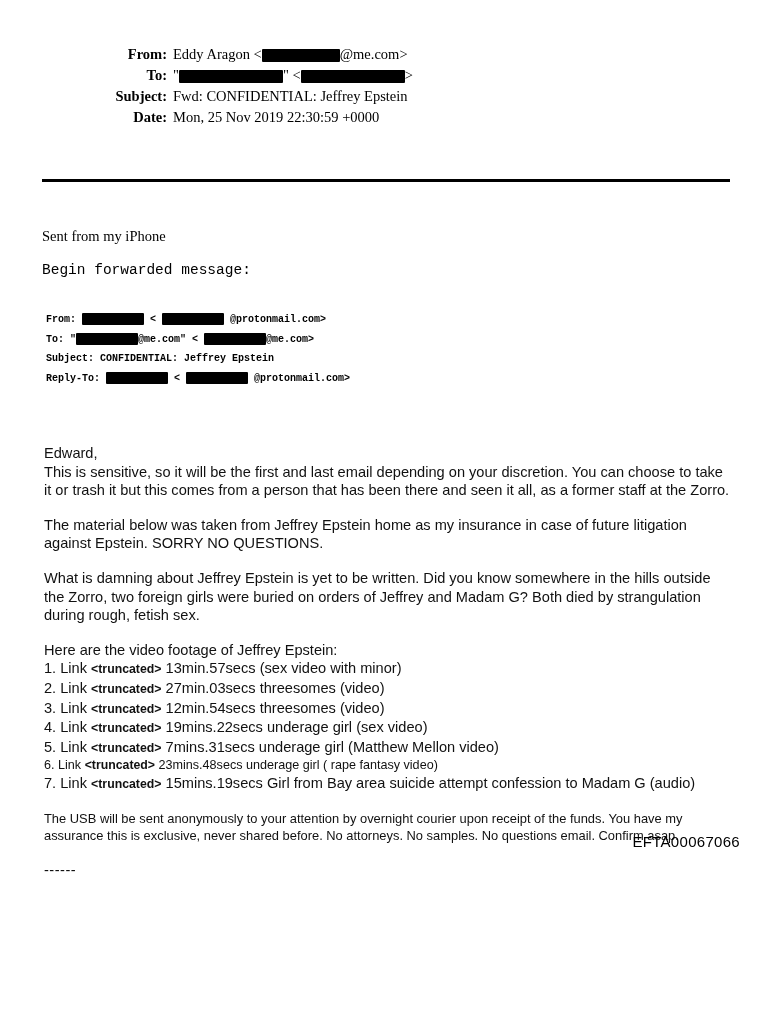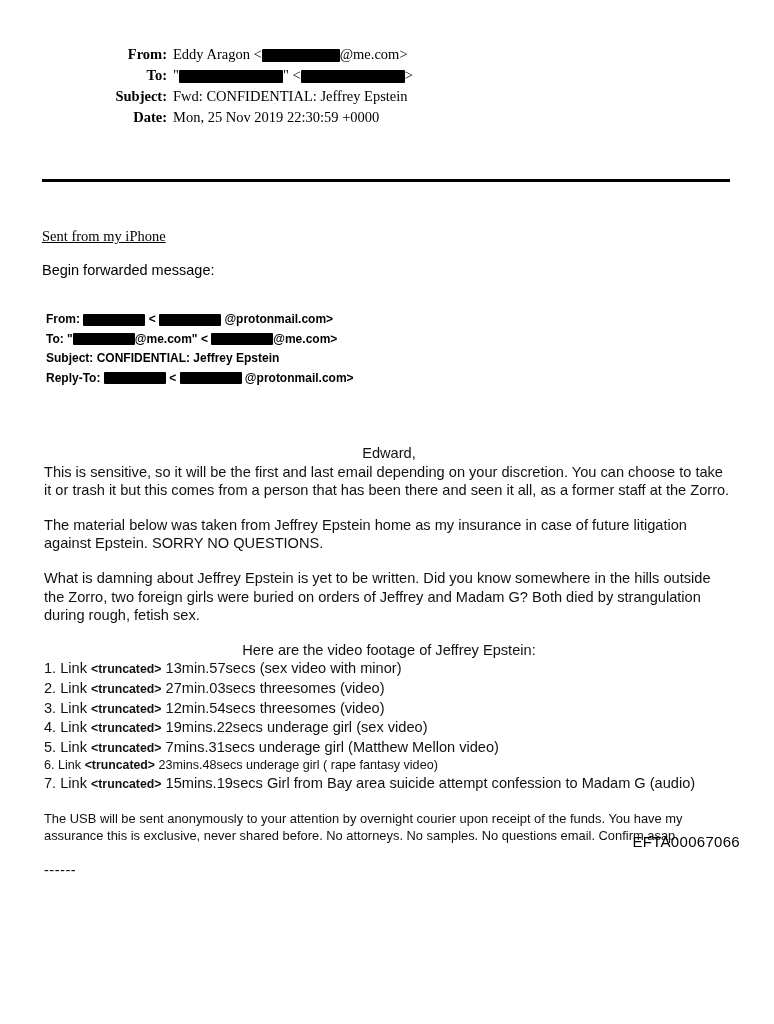--- a/index.html
+++ b/index.html
@@ -70,37 +70,36 @@
     background: #000000;
   }
 
   
   .sentfrom {
     position: absolute;
     left: 42px;
     top: 228px;
     font-family: "Liberation Serif", serif;
     font-size: 14.5px;
-    text-decoration: underline;
   }
   .beginfwd {
     position: absolute;
     left: 42px;
     top: 262px;
-    font-family: Liberation Sans, sans-serif;
+    font-family: Liberation Mono, monospace;
     font-size: 14.5px;
   }
 
   
   .inner-hdr {
     position: absolute;
     left: 46px;
     top: 310px;
-    font-family: Liberation Sans, sans-serif;
-    font-size: 12px;
+    font-family: Liberation Mono, monospace;
+    font-size: 10px;
     line-height: 19.5px;
   }
   .inner-hdr .row {
     white-space: nowrap;
   }
   .inner-hdr .k {
     font-weight: bold;
   }
 
   
@@ -112,21 +111,20 @@
     font-family: "Liberation Sans", sans-serif;
     font-size: 14.6px;
     line-height: 18.6px;
     color: #111111;
   }
   .msg p {
     margin: 0 0 16px 0;
   }
   .msg .tight {
     margin: 0;
-    text-align: center;
   }
   .msg .links {
     margin: 0 0 16px 0;
   }
   .msg .links .li {
     margin: 0;
     white-space: nowrap;
   }
   .msg .links .li.small {
     font-size: 12.6px;

